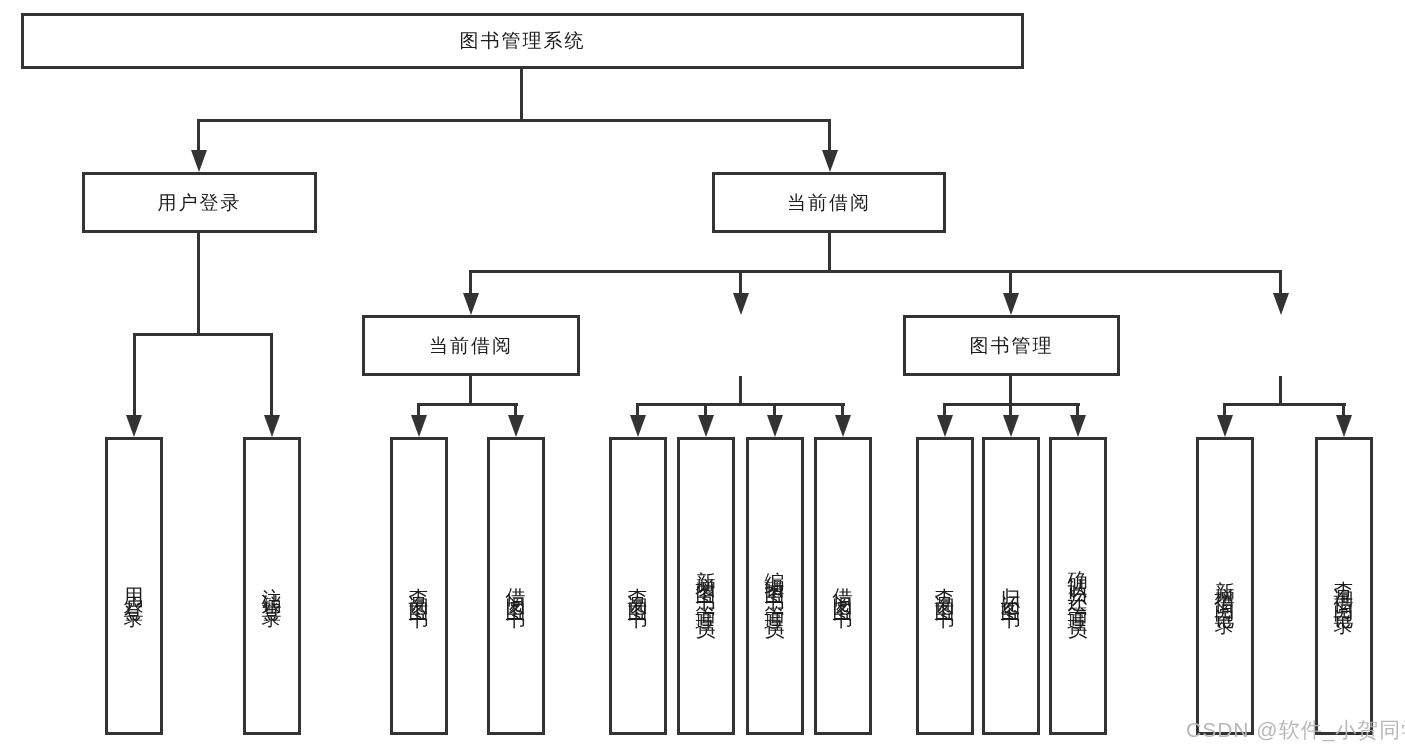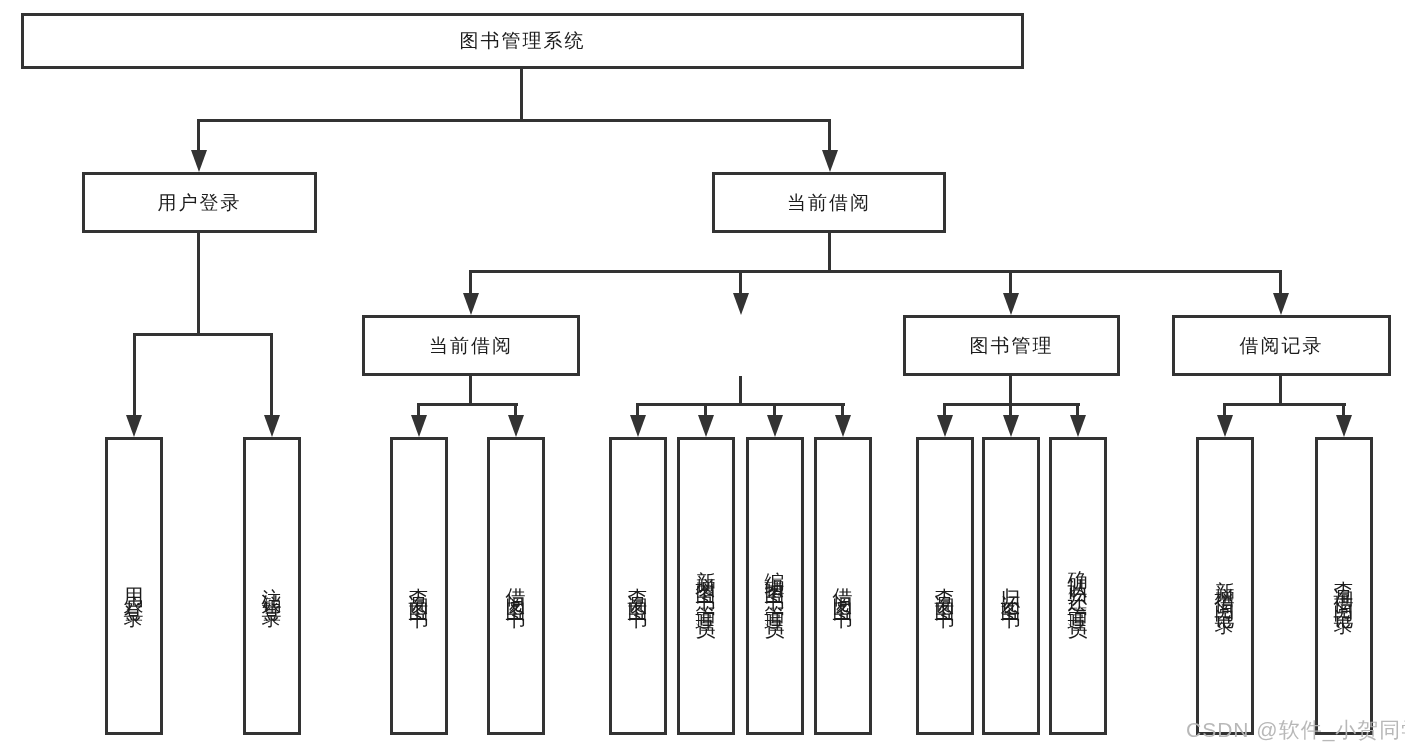--- a/index.html
+++ b/index.html
@@ -70,23 +70,20 @@
   </div>
   <div class="node hnode" style="left:712px; top:172px; width:234px; height:61px;">
     <span>当前借阅</span>
   </div>
 
   <div class="node hnode" style="left:362px; top:315px; width:218px; height:61px;">
     <span>当前借阅</span>
   </div>
   <div class="node hnode" style="left:903px; top:315px; width:217px; height:61px;">
     <span>图书管理</span>
-  </div>
-  <div class="node hnode" style="left:1172px; top:315px; width:219px; height:61px;">
-    <span>借阅记录</span>
   </div>
 
   <div class="node vnode" style="left:105px; top:437px; width:58px; height:298px;">
     <span>用户登录</span>
   </div>
   <div class="node vnode" style="left:243px; top:437px; width:58px; height:298px;">
     <span>注销登录</span>
   </div>
 
   <div class="node vnode" style="left:390px; top:437px; width:58px; height:298px;">

